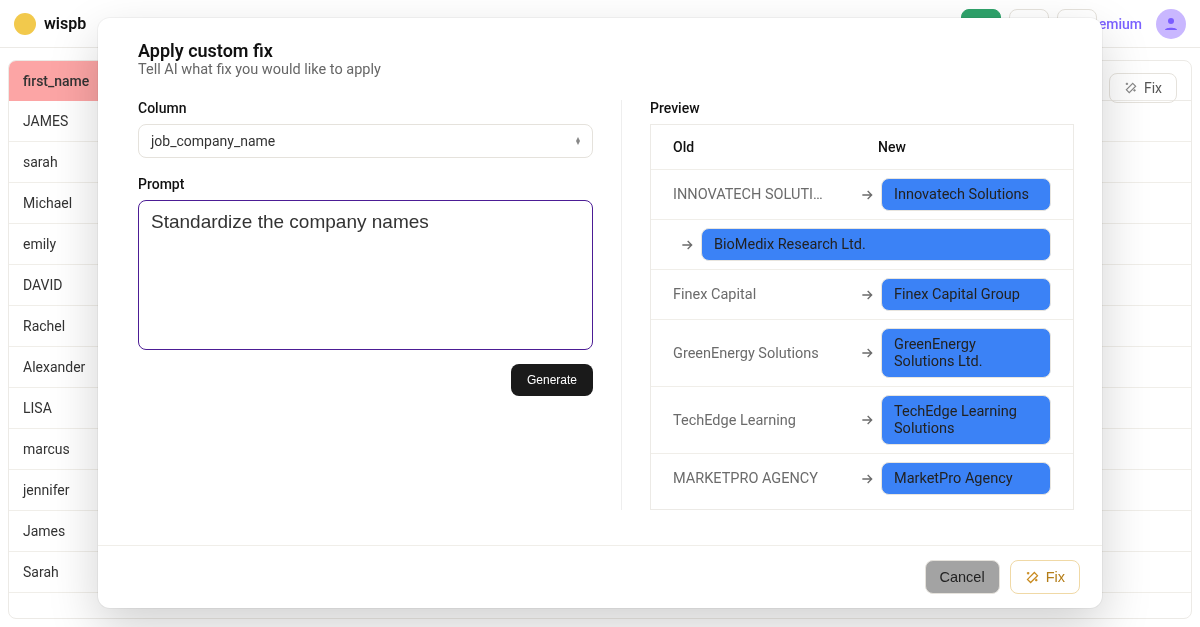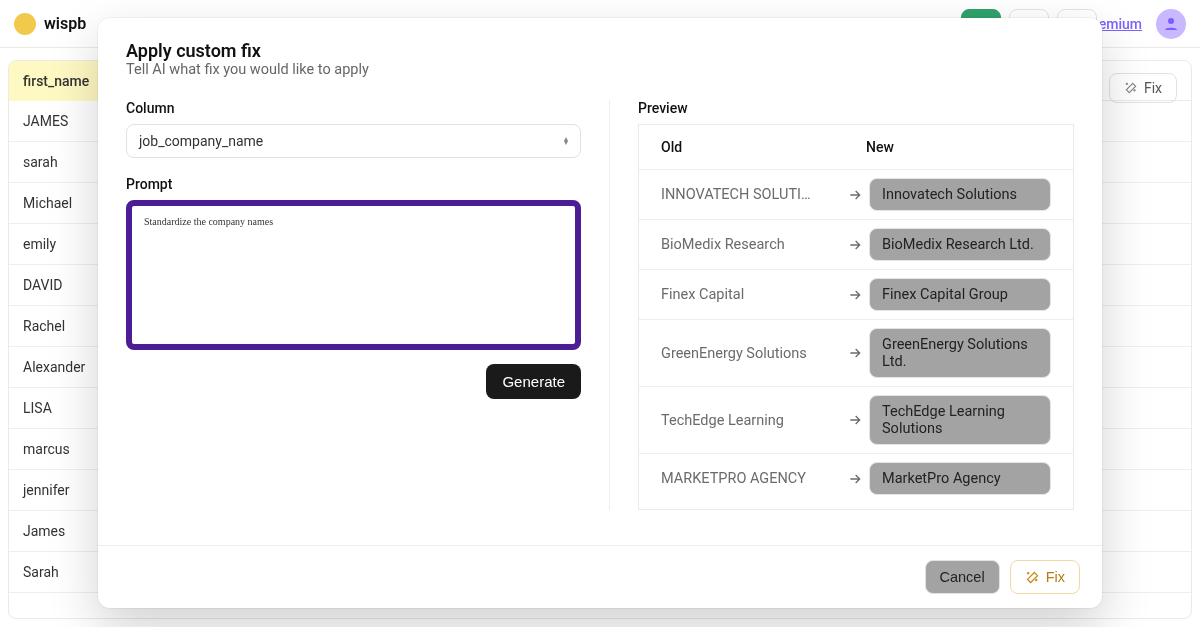--- a/index.html
+++ b/index.html
@@ -28,37 +28,37 @@
     background: #f2c94c; margin-right: 8px;
   }
   .brand { font-weight: 600; font-size: 16px; color: #111; }
   .header-spacer { flex: 1; }
   .header-pill {
     border: 1px solid #e5e2dc; border-radius: 8px;
     padding: 6px 12px; margin-left: 8px; color: #888;
     background: #fff;
   }
   .header-pill.green { background: #2fa36b; border-color:#2fa36b; color:#fff; }
-  .premium-link { color: #7b61ff; font-weight:500; margin-left:2px;text-decoration:underline; }
+  .premium-link { color: #7b61ff; font-weight:500; margin-left:2px; }
   .avatar {
     width: 30px; height:30px; border-radius:50%; background:#c9b7ff;
     margin-left: 14px; display:flex; align-items:center; justify-content:center;
   }
 
   
   .bg-table-wrap {
     position: absolute; top: 60px; left: 8px; right: 8px; bottom: 8px;
     border: 1px solid #eceae6; border-radius: 8px; overflow:hidden;
   }
   .bg-table-header {
     display:flex; align-items:center; height:40px; border-bottom:1px solid #eceae6;
   }
   .bg-th {
     padding: 0 14px; font-weight:500; color:#333; height:40px; line-height:40px;
-    background:#fef9c3; border-right:1px solid #eceae6;
+    background:#fca5a5; border-right:1px solid #eceae6;
   }
   .bg-td {
     padding: 0 14px; height:41px; line-height:41px; color:#333;
     border-bottom:1px solid #f0eee9;
   }
   .fix-chip {
     position:absolute; top:12px; right:14px;
     border:1px solid #e5e2dc; border-radius:8px; padding:6px 14px;
     color:#555; display:flex; align-items:center; gap:6px;
   }
@@ -67,21 +67,21 @@
   .modal {
     position: absolute;
     top: 18px; left: 98px;
     width: 1004px; height: 590px;
     background: #fff;
     border-radius: 12px;
     box-shadow: 0 20px 50px rgba(0,0,0,0.18), 0 0 0 1px rgba(0,0,0,0.04);
     display:flex; flex-direction:column;
   }
   .modal-body {
-    flex:1; padding: 22px 28px 10px 28px; overflow:hidden; position:relative;
+    flex:1; padding: 22px 28px 10px 40px; overflow:hidden; position:relative;
   }
   .modal h1 { font-size: 18px; font-weight:600; color:#111; }
   .modal .subtitle { color:#666; font-size:14.5px; }
 
   .two-col {
     display:flex; gap: 28px; margin-top: 22px; height: 410px;
   }
   .col-left { flex: 0 0 455px; display:flex; flex-direction:column; }
   .col-sep { width:1px; background:#eee; }
   .col-right { flex:1; display:flex; flex-direction:column; overflow:hidden; }
@@ -90,28 +90,28 @@
 
   .select {
     border:1px solid #e5e2dc; border-radius:8px; height:34px;
     display:flex; align-items:center; justify-content:space-between;
     padding: 0 12px; color:#333; background:#fff;
   }
   .select .caret { display:flex; flex-direction:column; line-height:4px; color:#888; font-size:8px;}
 
   .prompt-label { margin-top:18px; }
   .textarea {
-    border:6px solid #4c1d95; border-radius:8px; height:150px; padding:10px 12px;
-    color:#333; font-size:10px; resize:none; width:100%; font-family:Liberation Serif, serif;
+    border:1px solid #4c1d95; border-radius:8px; height:150px; padding:10px 12px;
+    color:#333; font-size:19px; resize:none; width:100%; font-family:Liberation Sans, sans-serif;
   }
 
   .generate-row { display:flex; justify-content:flex-end; margin-top:14px; }
   .btn-dark {
     background:#1a1a1a; color:#fff; border:none; border-radius:8px;
-    padding:9px 16px; font-size:15px; font-weight:500; cursor:pointer;
+    padding:9px 16px; font-size:12px; font-weight:500; cursor:pointer;
   }
 
   .preview-card {
     border:1px solid #eceae6; border-radius:0; overflow:hidden; flex:1;
     display:flex; flex-direction:column;
   }
   .preview-head {
     display:flex; padding: 14px 22px; font-weight:500; color:#111;
   }
   .preview-head .col-old { flex: 0 0 205px; }
@@ -119,21 +119,21 @@
     display:flex; align-items:center; padding: 8px 22px 8px 22px;
     border-top:1px solid #f0eee9; min-height:48px;
   }
   .old-val {
     flex: 0 0 180px; color:#6b6b6b; font-size:14.5px;
     white-space:nowrap; overflow:hidden; text-overflow:ellipsis;
   }
   .arrow { flex:0 0 28px; color:#6b6b6b; display:flex; align-items:center; justify-content:center; }
   .new-chip {
     flex:1; border:1px solid #e8e5df; border-radius:8px; padding:7px 12px;
-    color:#222; font-size:14.5px; background:#a3a3a3;
+    color:#222; font-size:14.5px; background:#3b82f6;
   }
 
   .modal-footer {
     border-top:1px solid #f0eee9; padding: 14px 22px;
     display:flex; justify-content:flex-end; gap:10px;
   }
   .btn-outline {
     background:#a3a3a3; border:1px solid #e5e2dc; border-radius:8px;
     padding:8px 14px; font-size:14.5px; color:#222; cursor:pointer;
   }
@@ -229,21 +229,20 @@
               <div class="preview-row">
                 <div class="old-val">INNOVATECH SOLUTI…</div>
                 <div class="arrow">
                   <svg width="16" height="16" viewBox="0 0 24 24" fill="none" stroke="#6b6b6b" stroke-width="2">
                     <path d="M5 12h14M13 6l6 6-6 6"></path>
                   </svg>
                 </div>
                 <div class="new-chip">Innovatech Solutions</div>
               </div>
               <div class="preview-row">
-                <div class="old-val">BioMedix Research</div>
                 <div class="arrow">
                   <svg width="16" height="16" viewBox="0 0 24 24" fill="none" stroke="#6b6b6b" stroke-width="2">
                     <path d="M5 12h14M13 6l6 6-6 6"></path>
                   </svg>
                 </div>
                 <div class="new-chip">BioMedix Research Ltd.</div>
               </div>
               <div class="preview-row">
                 <div class="old-val">Finex Capital</div>
                 <div class="arrow">

